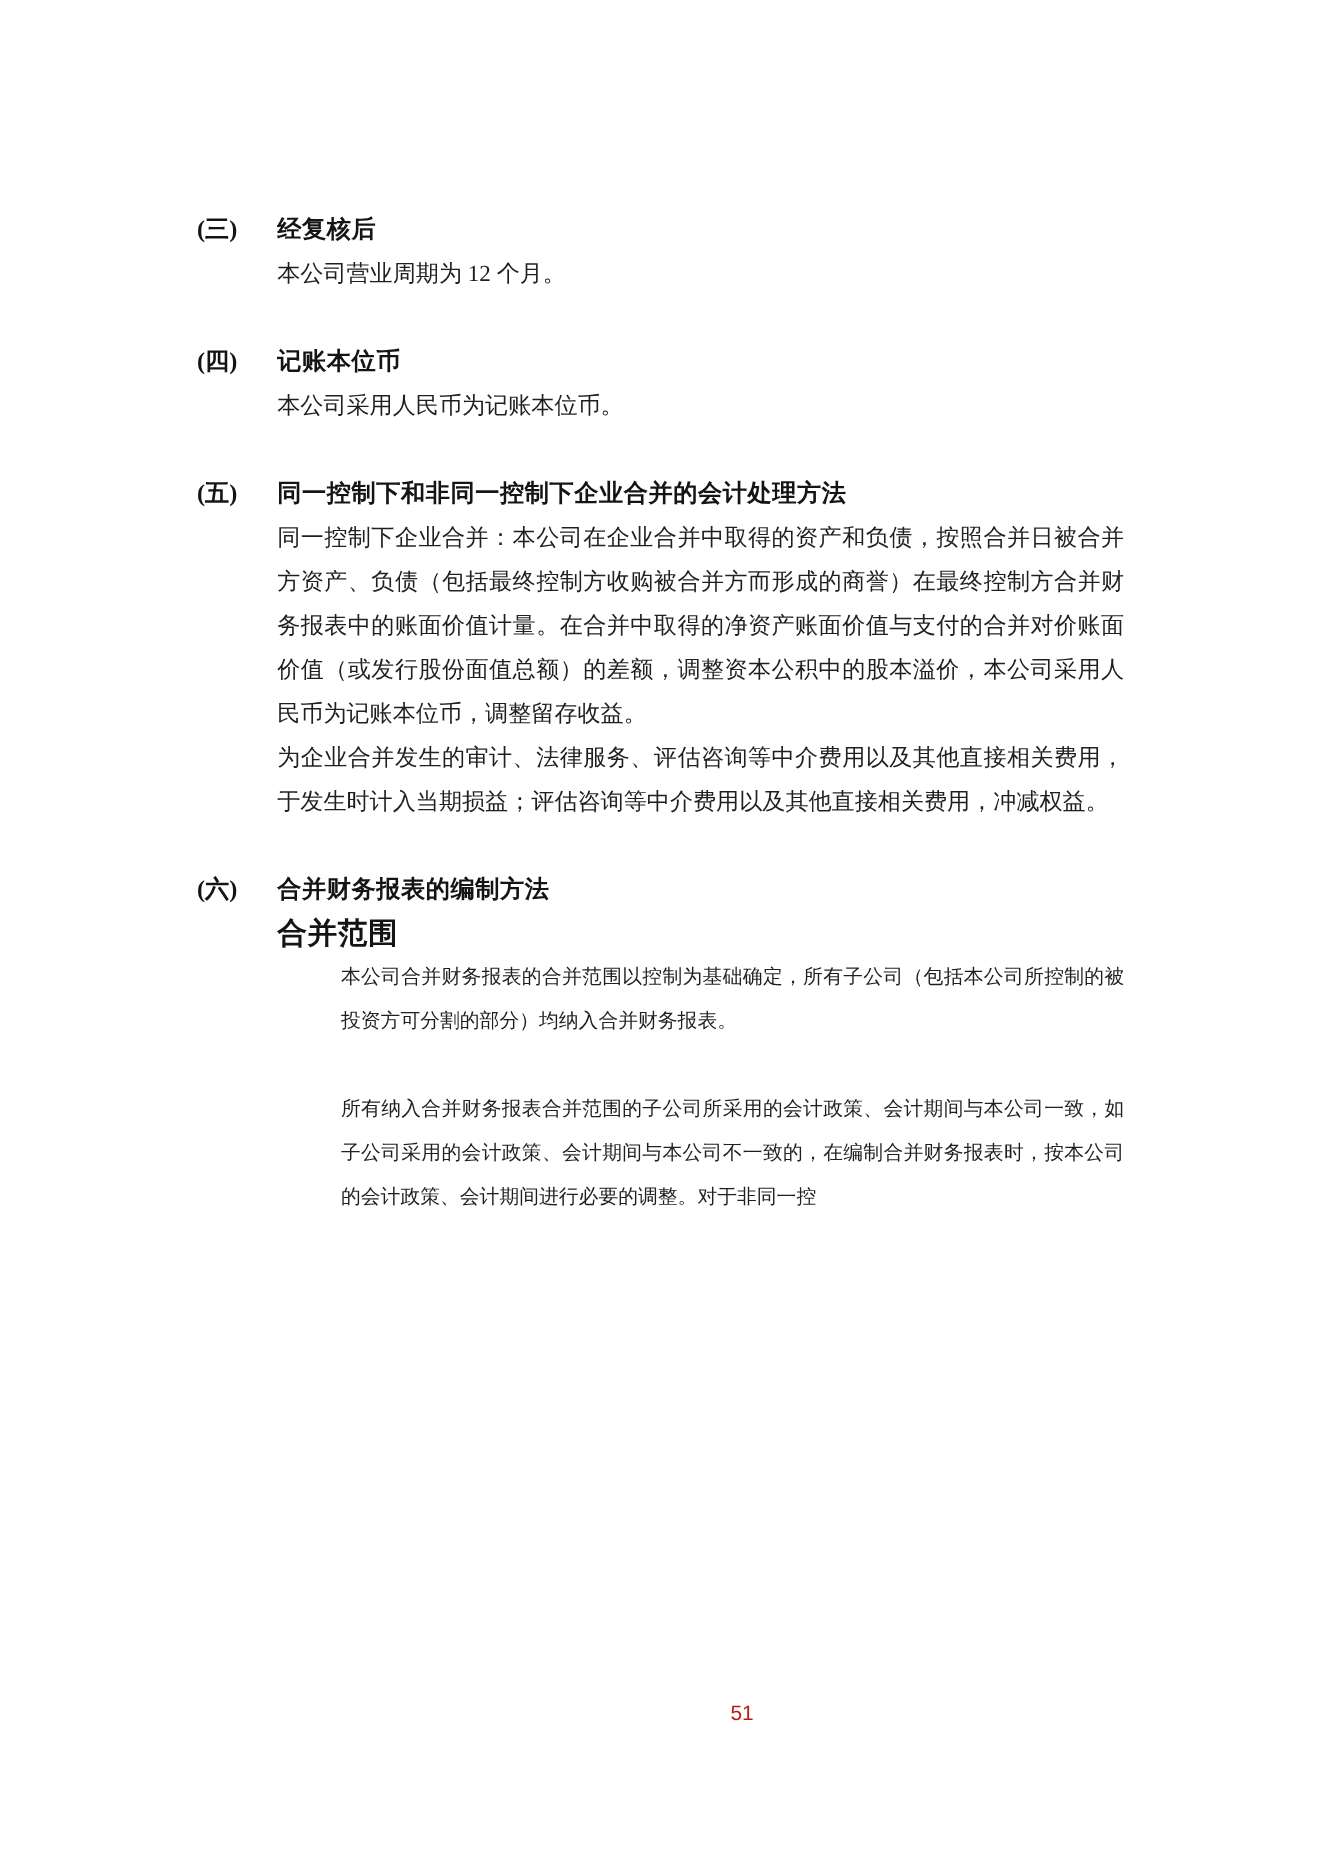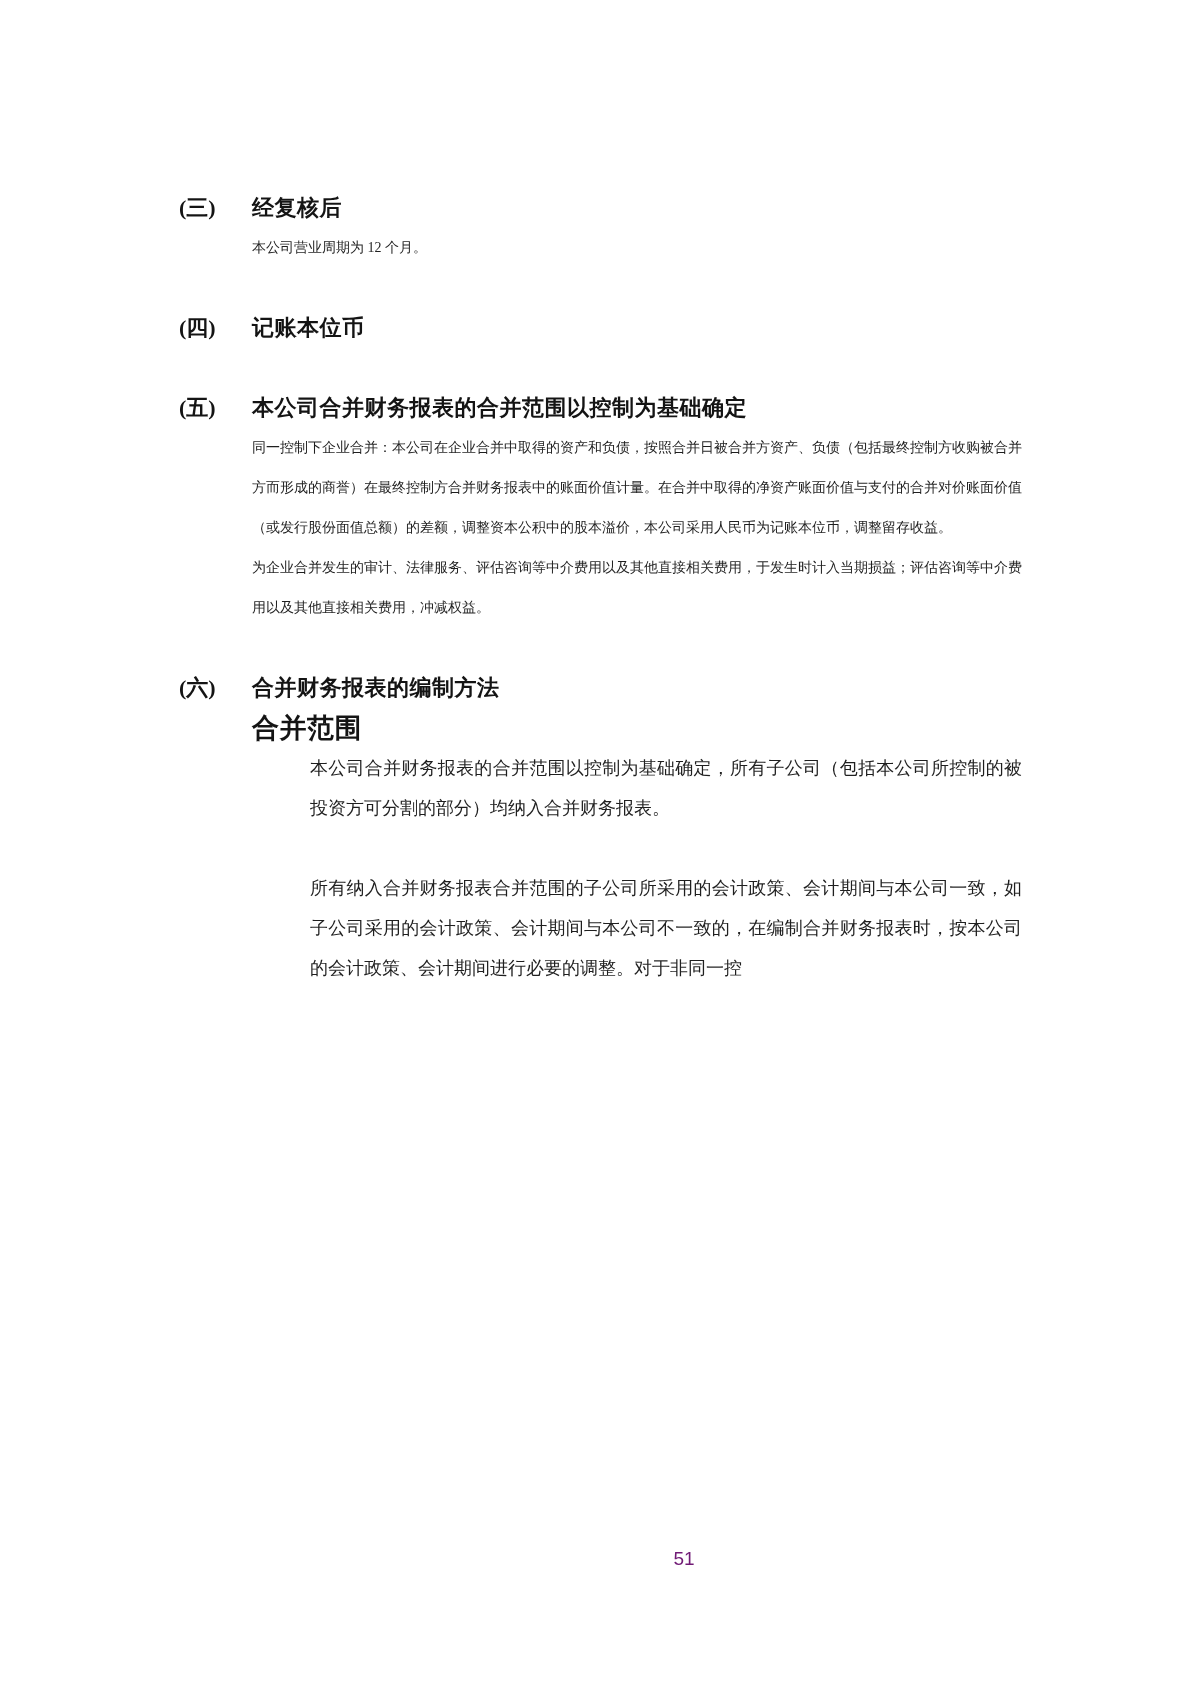--- a/index.html
+++ b/index.html
@@ -37,21 +37,21 @@
     width: 73px;
     font-family: "Liberation Serif", "DejaVu Serif", serif;
   }
   .sec-title {
     font-family: "Liberation Sans", "DejaVu Sans", sans-serif;
     letter-spacing: 0.5px;
   }
   .sec-body {
     margin-left: 73px;
     width: 770px;
-    font-size: 14px;
+    font-size: 21px;
     line-height: 40px;
     text-align: justify;
     text-justify: inter-character;
     color: #1f1f1f;
   }
   .sec-body p { margin: 0; }
   .subsection.gap-above { margin-top: 40px; }
   .sub-title {
     margin-left: 73px;
     line-height: 40px;
@@ -69,23 +69,23 @@
     text-align: justify;
     text-justify: inter-character;
     color: #1f1f1f;
   }
   .sub-body p { margin: 0; }
   .page-number {
     position: absolute;
     top: 1548px;
     left: 664px;
     width: 40px;
-    text-align: center;
+    text-align: left;
     font-size: 19px;
-    color: #701a75;
+    color: #b91c1c;
     font-family: "Liberation Sans", "DejaVu Sans", sans-serif;
   }
 </style>
 </head>
 <body>
 
 <div class="page">
   <div class="content">
 
     <div class="section">
@@ -96,26 +96,29 @@
       <div class="sec-body">
         <p>本公司营业周期为 12 个月。</p>
       </div>
     </div>
 
     <div class="section">
       <div class="sec-head">
         <span class="sec-num">(四)</span>
         <span class="sec-title">记账本位币</span>
       </div>
+      <div class="sec-body">
+        <p>本公司采用人民币为记账本位币。</p>
+      </div>
     </div>
 
     <div class="section">
       <div class="sec-head">
         <span class="sec-num">(五)</span>
-        <span class="sec-title">本公司合并财务报表的合并范围以控制为基础确定</span>
+        <span class="sec-title">同一控制下和非同一控制下企业合并的会计处理方法</span>
       </div>
       <div class="sec-body">
         <p>同一控制下企业合并：本公司在企业合并中取得的资产和负债，按照合并日被合并方资产、负债（包括最终控制方收购被合并方而形成的商誉）在最终控制方合并财务报表中的账面价值计量。在合并中取得的净资产账面价值与支付的合并对价账面价值（或发行股份面值总额）的差额，调整资本公积中的股本溢价，本公司采用人民币为记账本位币，调整留存收益。</p>
         <p>为企业合并发生的审计、法律服务、评估咨询等中介费用以及其他直接相关费用，于发生时计入当期损益；评估咨询等中介费用以及其他直接相关费用，冲减权益。</p>
       </div>
     </div>
 
     <div class="section">
       <div class="sec-head">
         <span class="sec-num">(六)</span>

